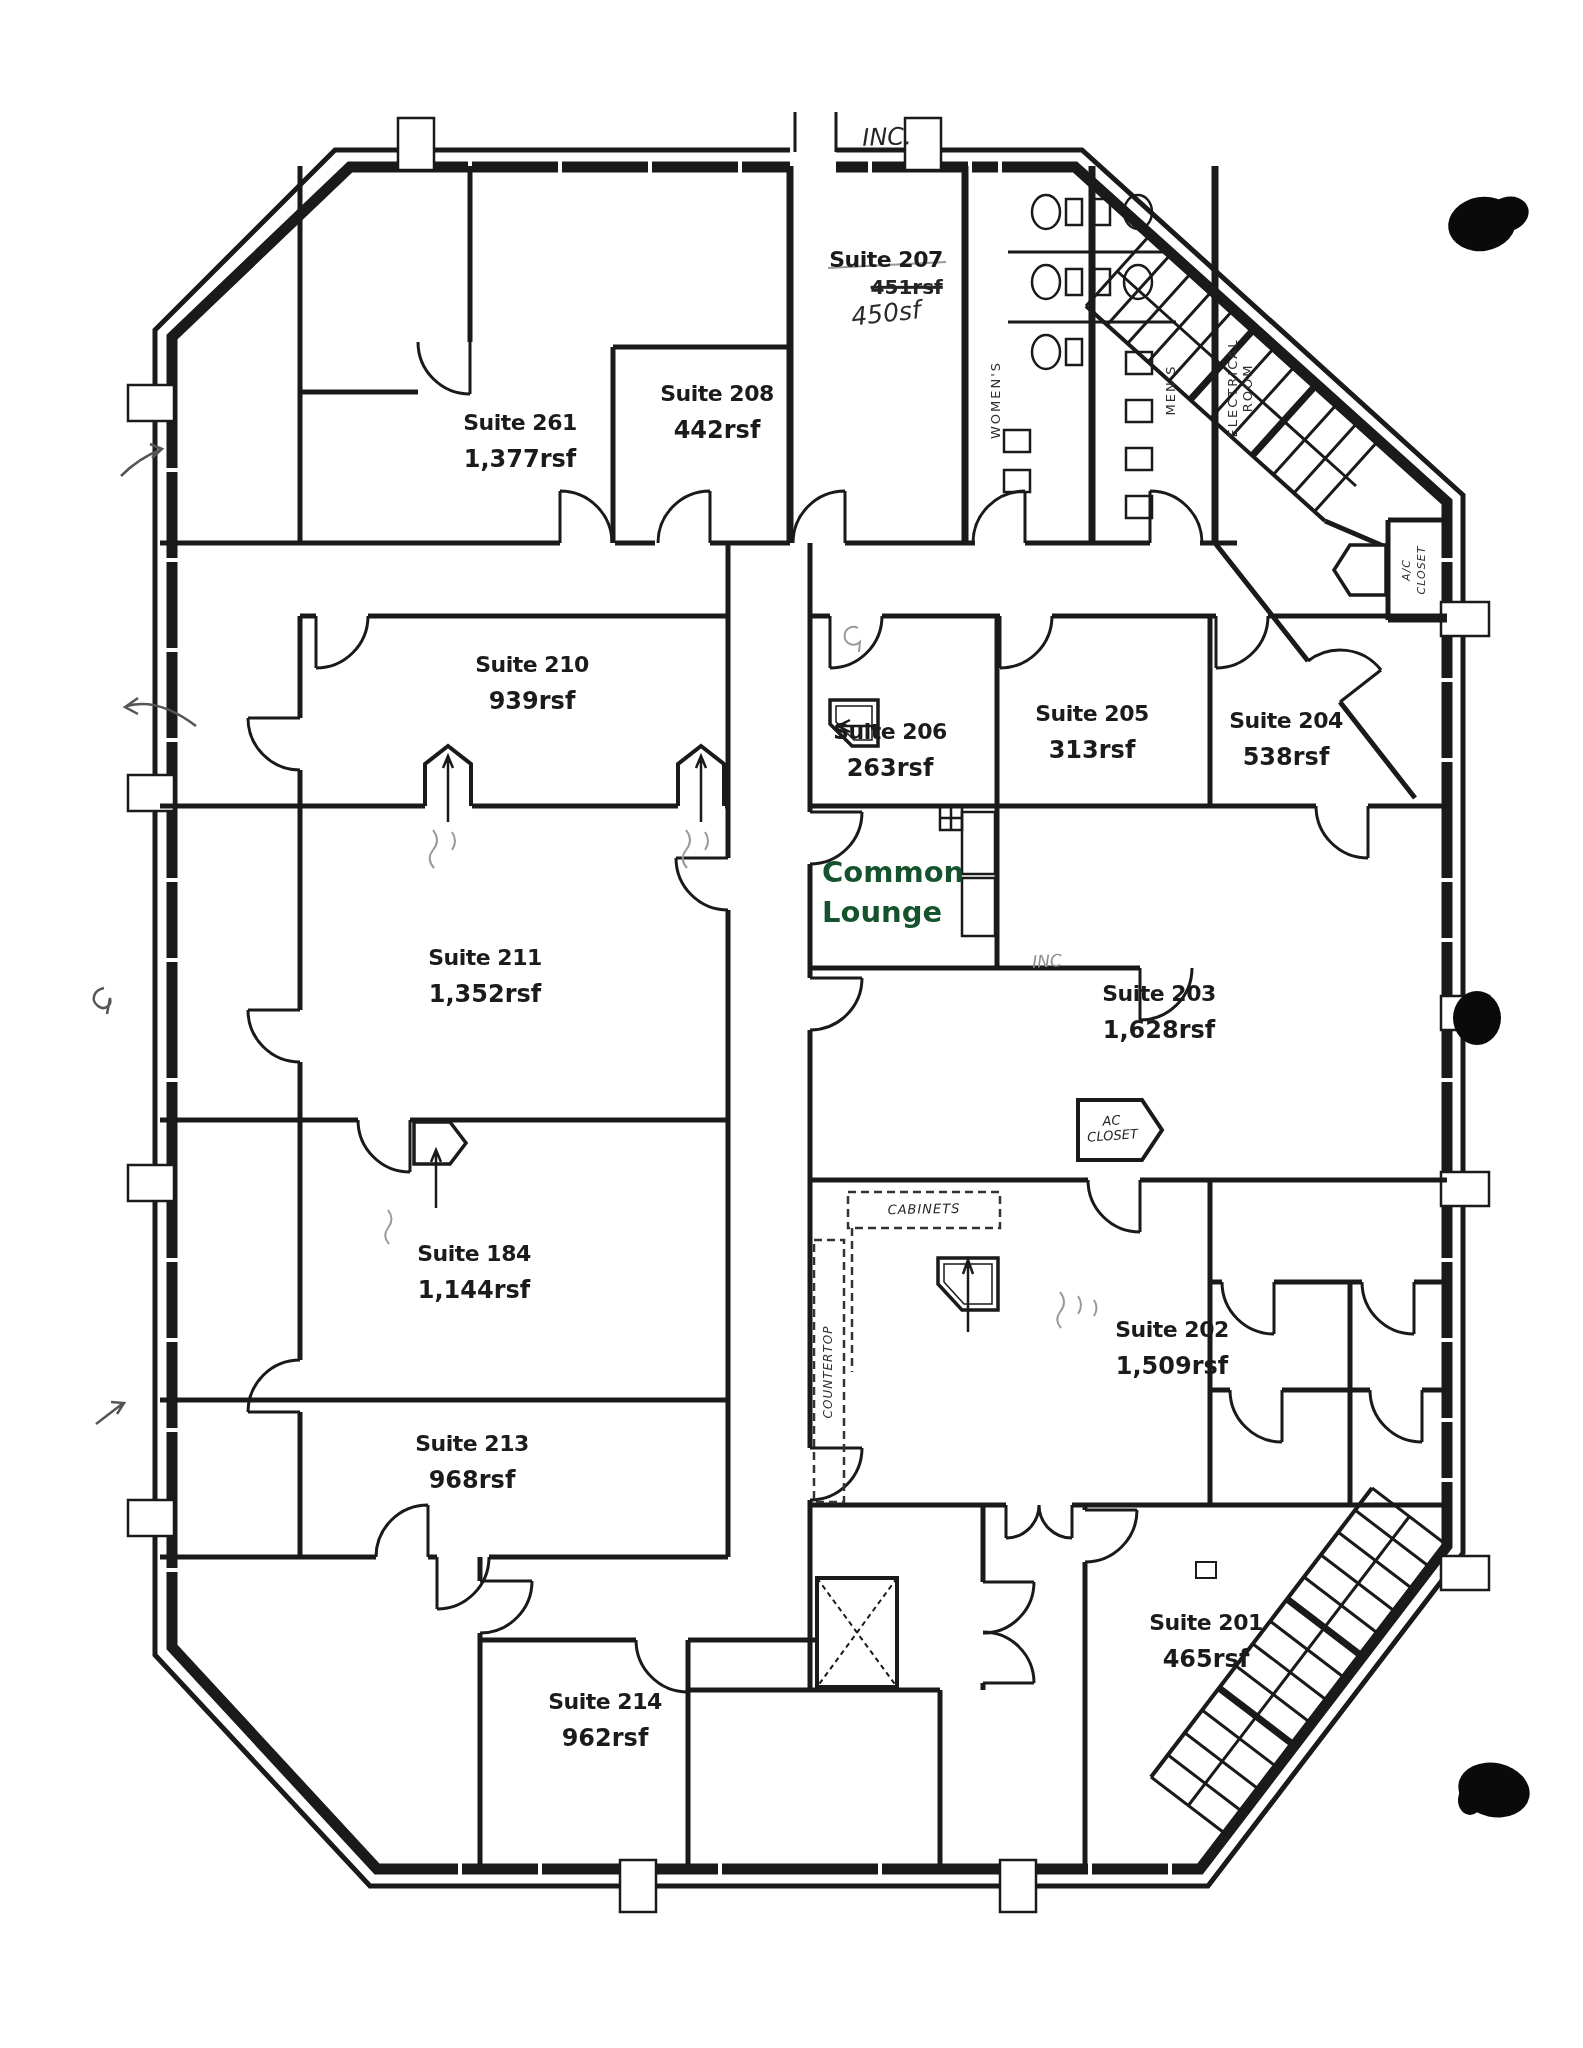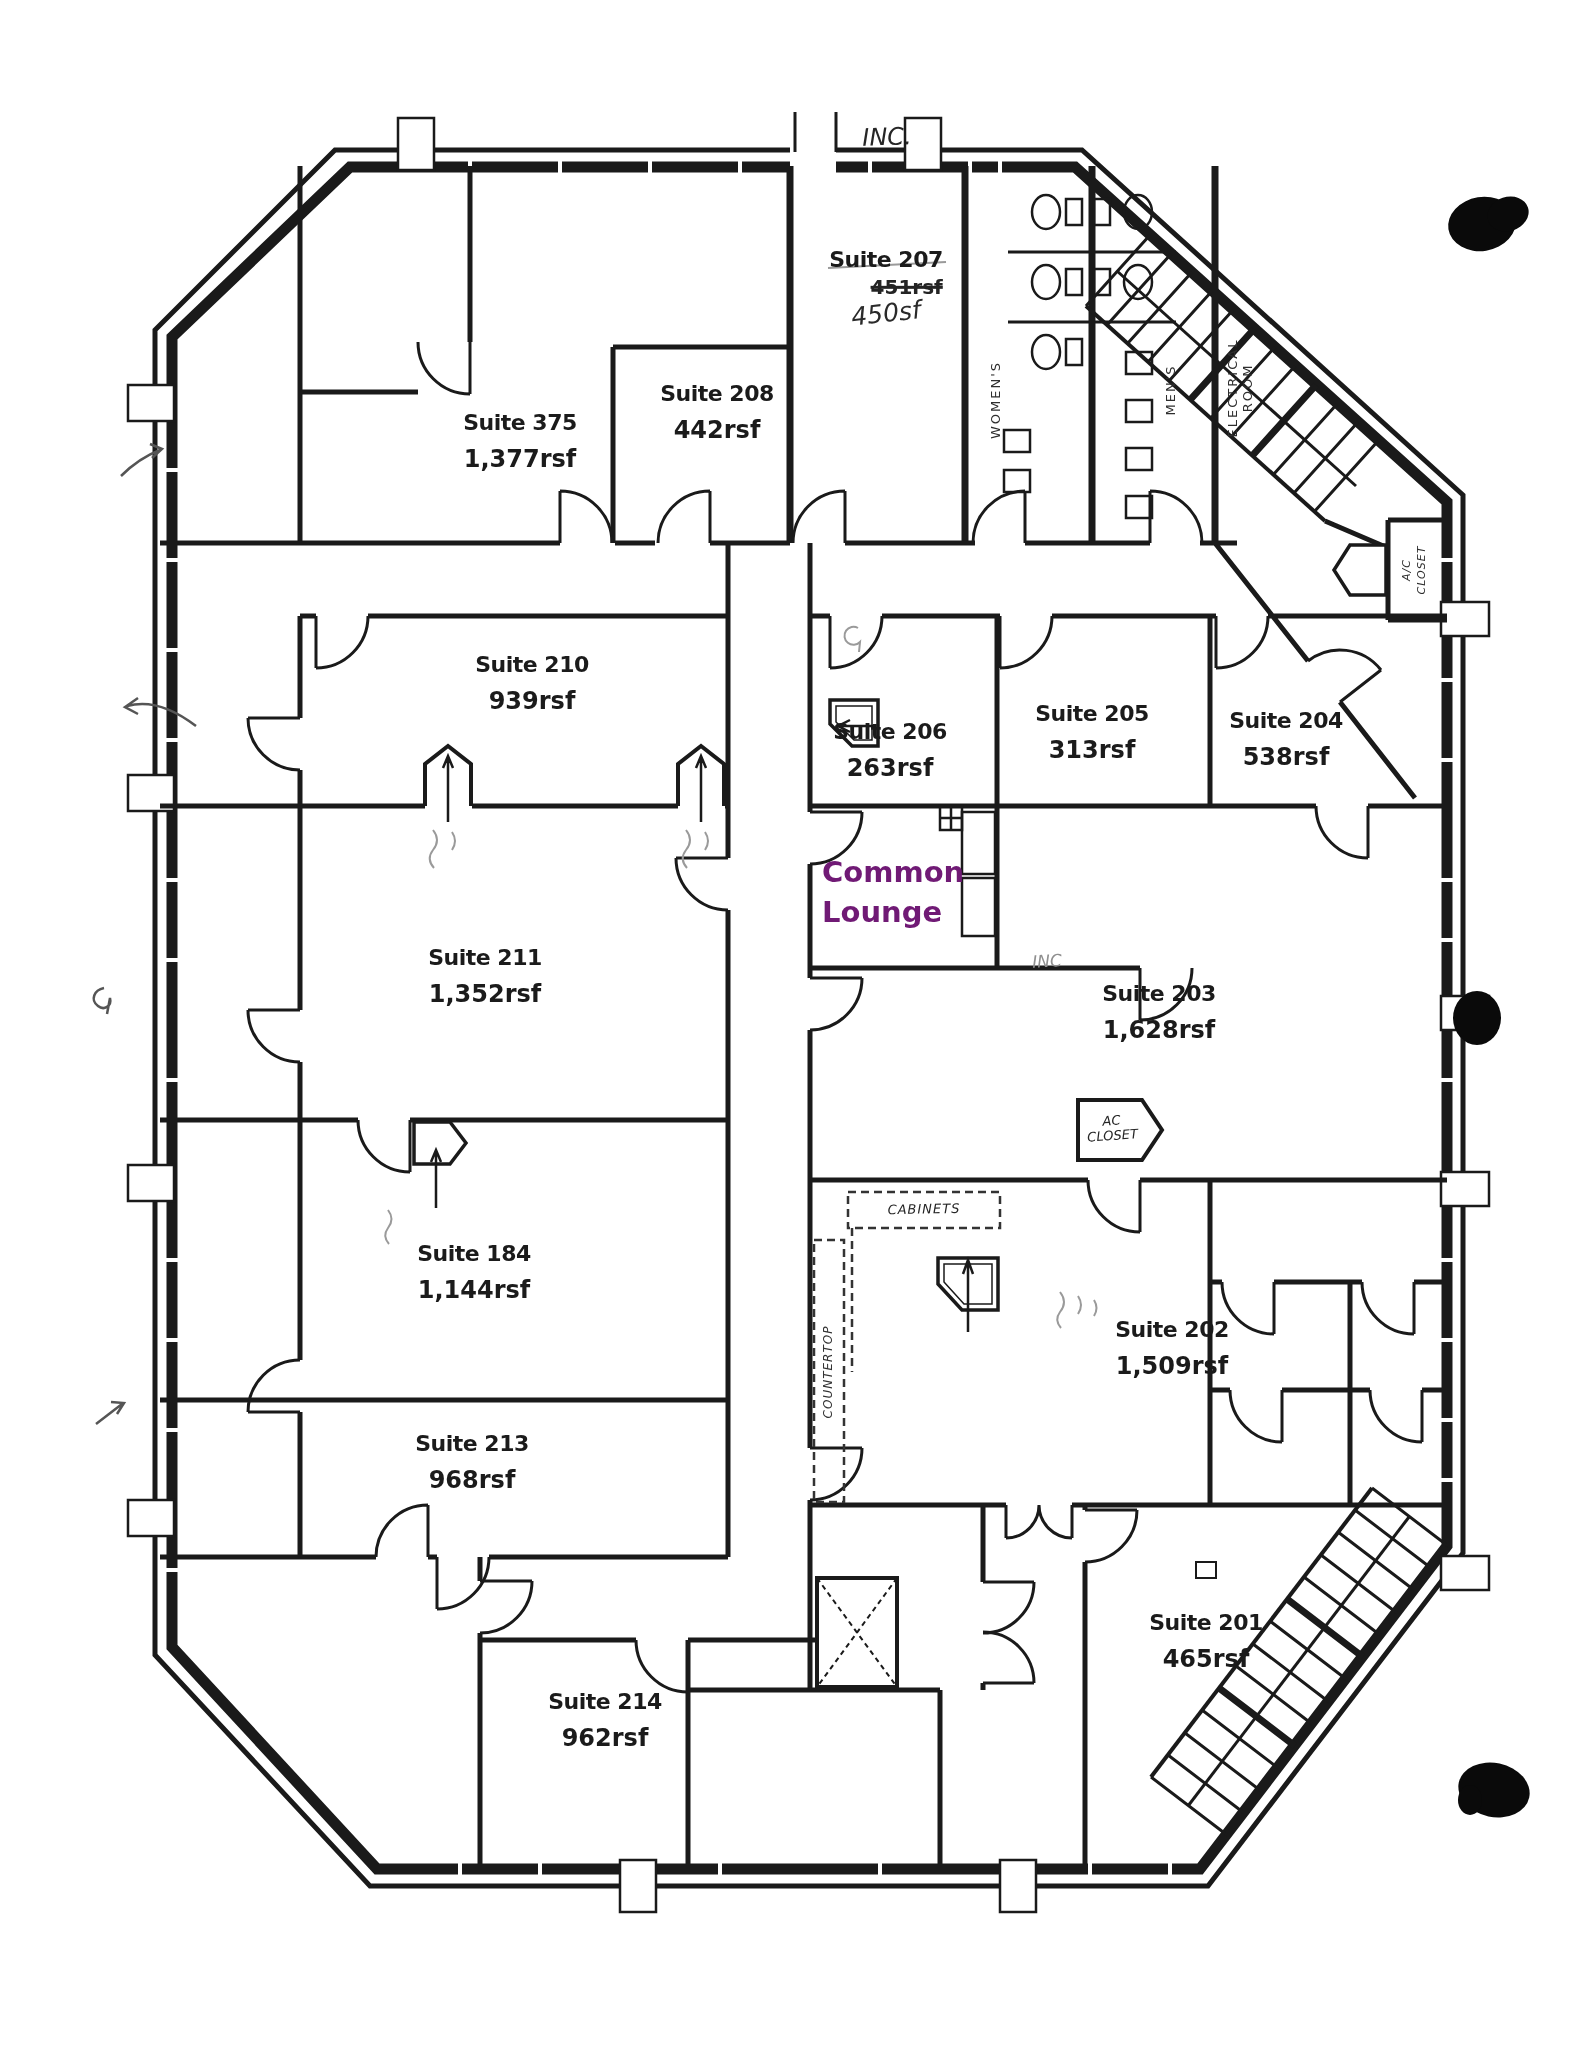--- a/index.html
+++ b/index.html
@@ -4,21 +4,21 @@
 <style>
   html,body{margin:0;padding:0;background:#e8e8e8;}
   #page{position:relative;width:1583px;height:2048px;background:#ffffff;overflow:hidden;
         font-family:"DejaVu Sans","Liberation Sans",sans-serif;}
   #plan-svg{position:absolute;left:0;top:0;}
   .lbl{position:absolute;transform:translate(-50%,-52%);text-align:center;color:#1b1b1b;white-space:nowrap;}
   .lbl .nm{font-size:22px;font-weight:700;letter-spacing:-0.5px;line-height:30px;}
   .lbl .ar{font-size:24px;font-weight:700;line-height:26px;margin-top:8px;}
   .lbl .ar-strike{font-size:20px;font-weight:700;line-height:25px;text-decoration:line-through;text-decoration-thickness:3px;color:#242424;text-align:right;}
   .lbl .hand450{font-size:25px;font-style:italic;color:#2a2a2a;transform:rotate(-6deg);line-height:28px;font-weight:400;}
-  .lounge{position:absolute;text-align:left;color:#701a75;font-size:29px;font-weight:700;line-height:40px;white-space:nowrap;}
+  .lounge{position:absolute;text-align:left;color:#14532d;font-size:29px;font-weight:700;line-height:40px;white-space:nowrap;}
   .hand{font-style:italic;color:#262626;}
   .vlbl{position:absolute;transform:translate(-50%,-50%) rotate(-90deg);color:#2e2e2e;
         font-size:13px;letter-spacing:2px;white-space:nowrap;text-align:center;line-height:15px;}
   .ann{position:absolute;white-space:nowrap;}
 </style>
 </head>
 <body>
 
 <div id="page">
 
@@ -243,21 +243,21 @@
     <div class="ar-strike">451rsf</div>
     <div class="hand450">450sf</div>
   </div>
 
   <div class="lbl" style="left:717px;top:412px">
     <div class="nm">Suite 208</div>
     <div class="ar">442rsf</div>
   </div>
 
   <div class="lbl" style="left:520px;top:441px">
-    <div class="nm">Suite 375</div>
+    <div class="nm">Suite 261</div>
     <div class="ar">1,377rsf</div>
   </div>
 
   <div class="lbl" style="left:532px;top:683px">
     <div class="nm">Suite 210</div>
     <div class="ar">939rsf</div>
   </div>
 
   <div class="lbl" style="left:485px;top:976px">
     <div class="nm">Suite 211</div>

